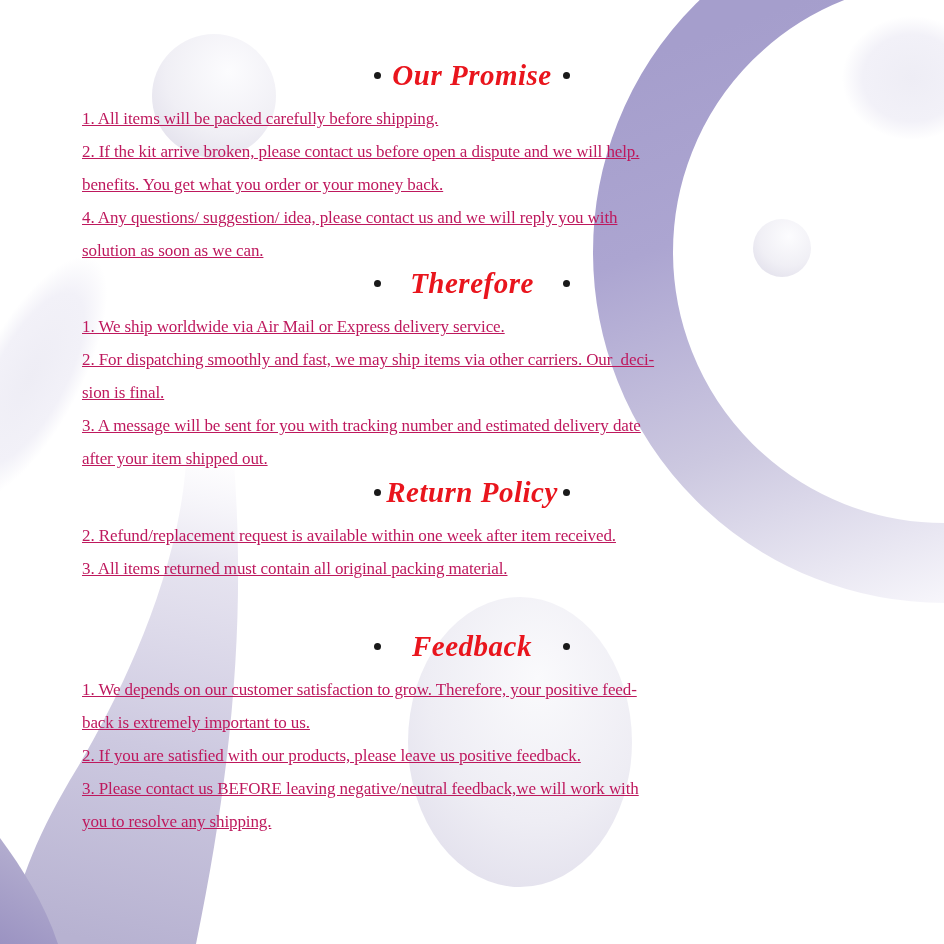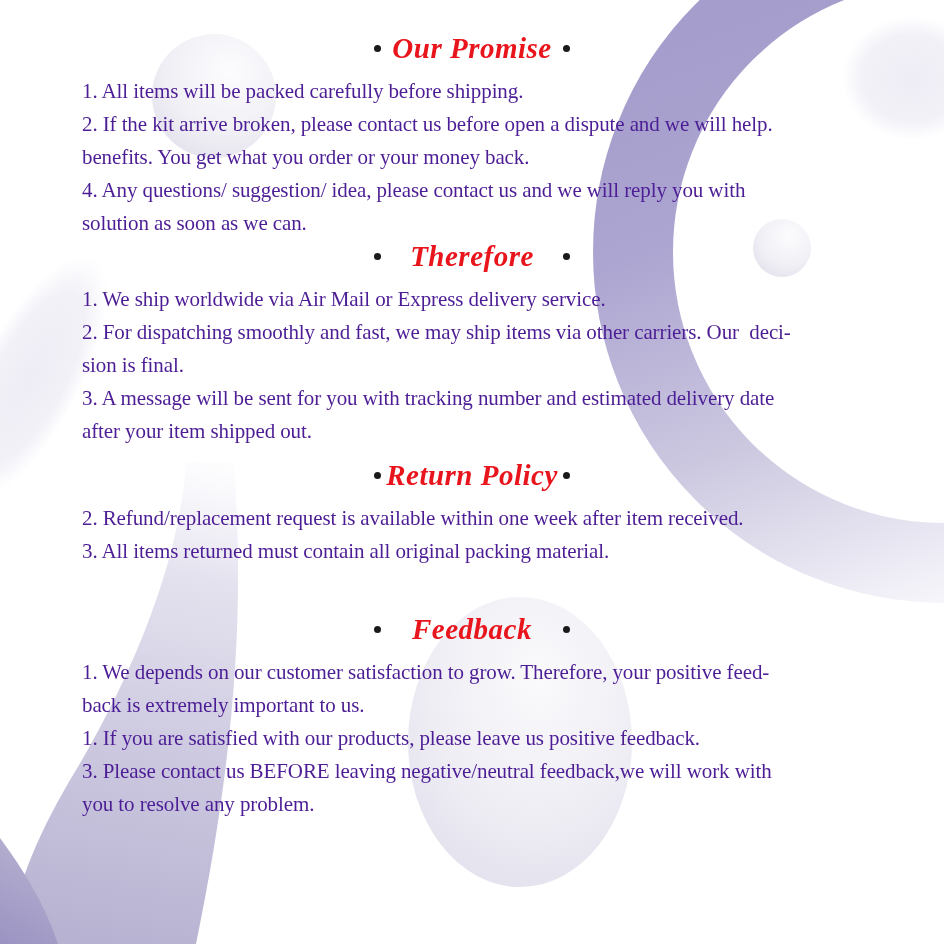--- a/index.html
+++ b/index.html
@@ -1,39 +1,39 @@
 <!DOCTYPE html>
 <html><head>
 <meta charset="utf-8">
 <style>
   html,body { margin:0; padding:0; background:#ffffff; }
   .page {
     position:relative; width:944px; height:944px; overflow:hidden;
     background:#ffffff; font-family:"Liberation Serif", serif;
   }
   .bg { position:absolute; left:0; top:0; width:944px; height:944px; }
-  .content { position:relative; padding-top:31px; z-index:1; }
+  .content { position:relative; padding-top:58px; z-index:1; }
   section { margin:0; }
   .sec-shipping { margin-top:-1px; }
-  .sec-return  { margin-top:10px; }
+  .sec-return  { }
   .sec-feedback{ margin-top:44px; }
   .heading-row {
     position:relative; width:196px; height:34px; margin:0 auto;
     display:flex; align-items:center; justify-content:space-between;
   }
   .heading {
     position:absolute; left:50%; top:50%; transform:translate(-50%,-50%);
     margin:0; font-size:29px; line-height:34px; font-weight:bold; font-style:italic;
     color:#e9151d; white-space:nowrap; letter-spacing:0.5px;
   }
   .dot { width:7px; height:7px; border-radius:50%; background:#1a1a1a; flex:0 0 auto; }
   .lines { margin-top:10px; padding-left:82px; }
   .lines p {
-    margin:0; font-size:21px; line-height:33px; color:#4c1d95;
-    white-space:pre; letter-spacing:-0.1px;
+    margin:0; font-size:17px; line-height:33px; color:#be185d;
+    white-space:pre; letter-spacing:-0.1px;text-decoration:underline;
   }
 </style>
 </head>
 <body>
 
 <div class="page">
 
   <svg class="bg" viewBox="0 0 944 944" xmlns="http://www.w3.org/2000/svg" aria-hidden="true">
     <defs>
       <linearGradient id="ringGrad" gradientUnits="userSpaceOnUse" x1="690" y1="40" x2="900" y2="620">
@@ -137,20 +137,20 @@
 
     <section class="sec-feedback">
       <div class="heading-row">
         <span class="dot"></span>
         <h2 class="heading">Feedback</h2>
         <span class="dot"></span>
       </div>
       <div class="lines">
         <p>1. We depends on our customer satisfaction to grow. Therefore, your positive feed-</p>
         <p>back is extremely important to us.</p>
-        <p>1. If you are satisfied with our products, please leave us positive feedback.</p>
+        <p>2. If you are satisfied with our products, please leave us positive feedback.</p>
         <p>3. Please contact us BEFORE leaving negative/neutral feedback,we will work with</p>
-        <p>you to resolve any problem.</p>
+        <p>you to resolve any shipping.</p>
       </div>
     </section>
 
   </div>
 </div>
 
 </body></html>

